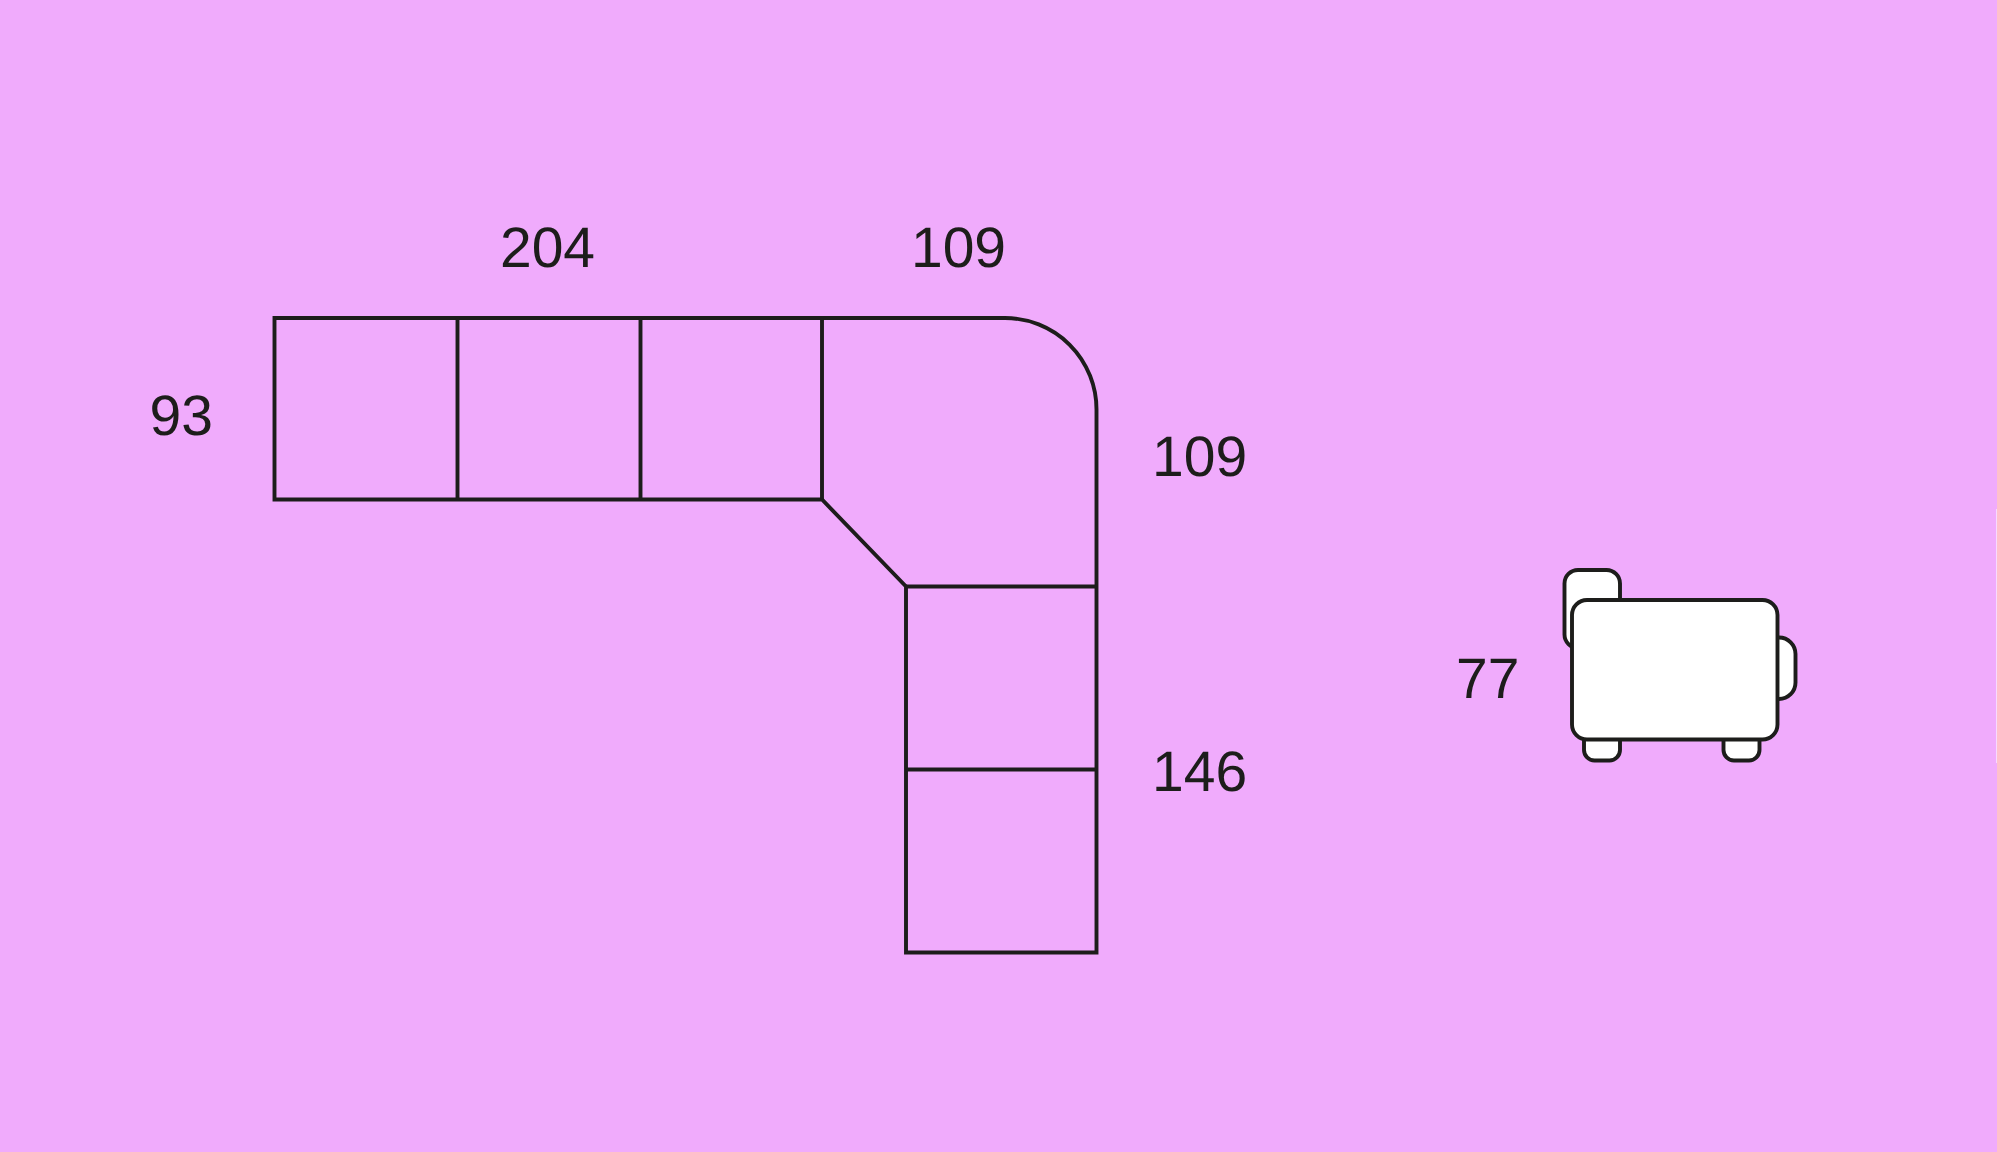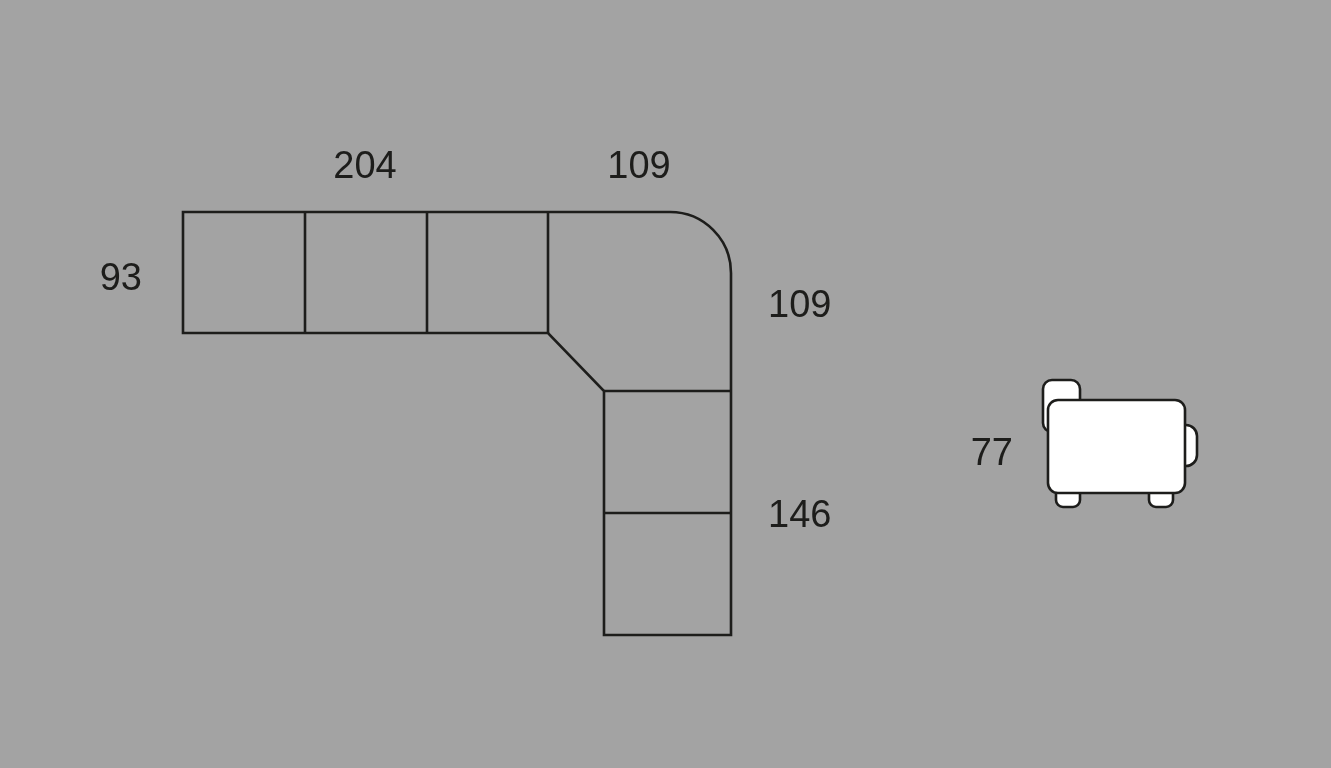--- a/index.html
+++ b/index.html
@@ -4,21 +4,21 @@
 <style>
   html, body {
     margin: 0;
     padding: 0;
     background: #ffffff;
   }
   .canvas {
     position: relative;
     width: 1331px;
     height: 768px;
-    background: #a3a3a3;
+    background: #f0abfc;
     overflow: hidden;
     font-family: "Liberation Sans", sans-serif;
   }
   svg { display: block; }
   .dim-label text {
     font-family: "Liberation Sans", sans-serif;
     font-size: 38px;
     fill: #1d1d1b;
   }
 </style>

